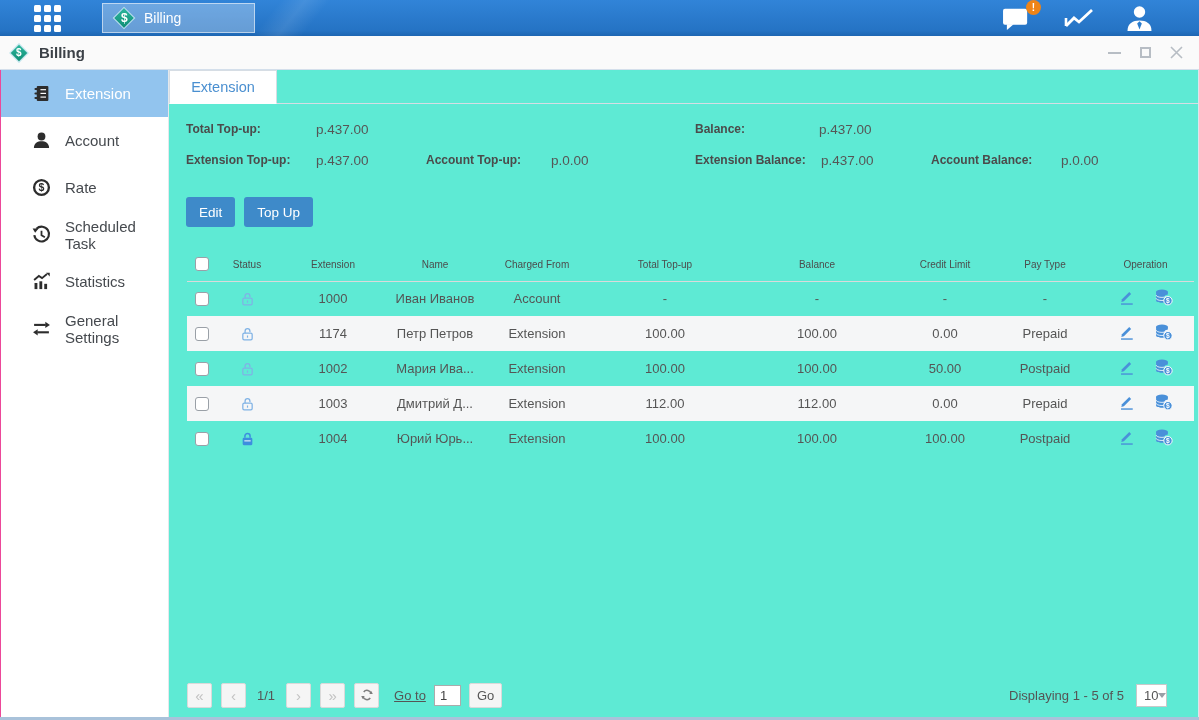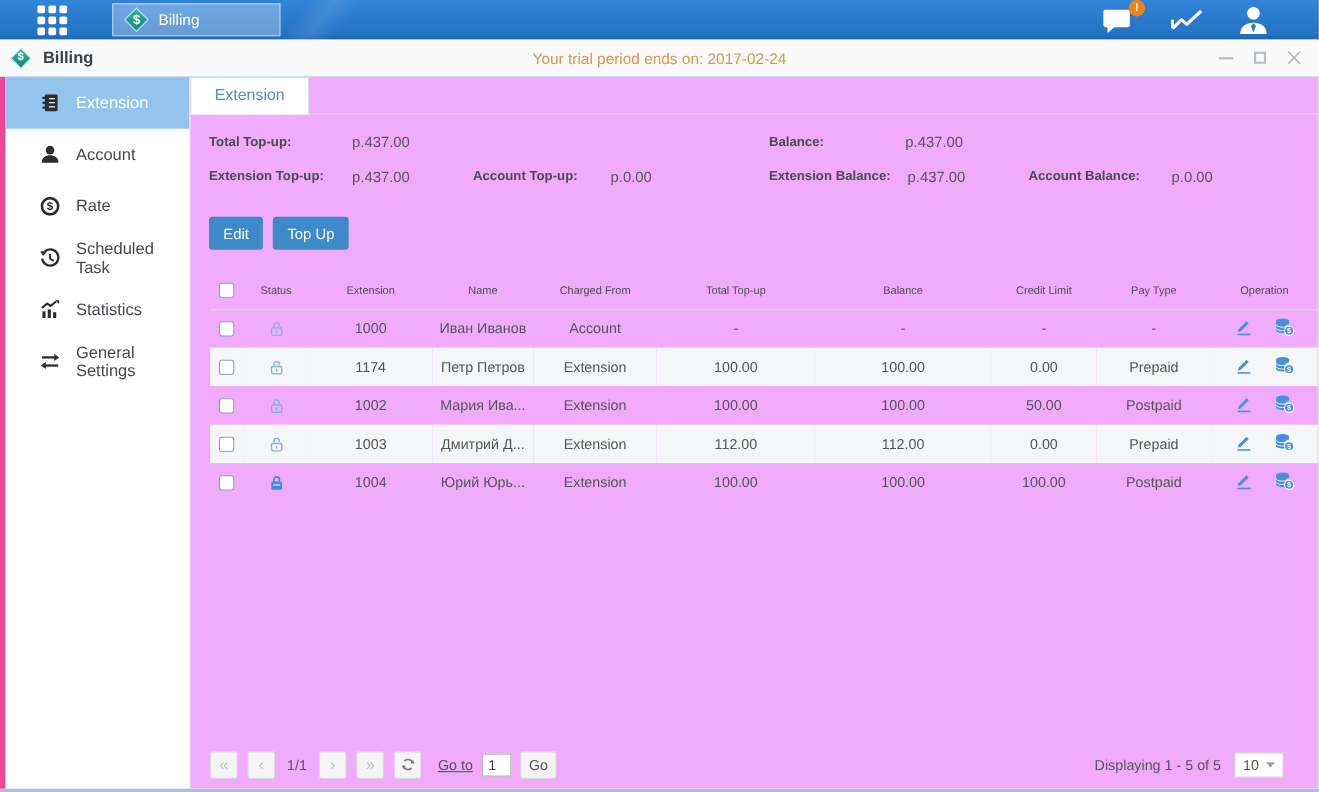--- a/index.html
+++ b/index.html
@@ -37,21 +37,21 @@
   .titlebar .diamond b { font-size:10px; }
   .win-title { font-size:15px; font-weight:bold; color:#3c4147; }
   .trial { position:absolute; left:50%; transform:translateX(-50%); color:#d6954d; font-size:14px; }
   .win-controls { position:absolute; right:16px; display:flex; align-items:center; gap:17px; }
   .wc { cursor:pointer; display:flex; align-items:center; justify-content:center; width:14px; height:14px; }
   .wc-min i { display:block; width:13px; height:2px; background:#b7bdc4; }
   .wc-max i { display:block; width:11px; height:11px; border:2px solid #b7bdc4; }
 
   
   .content { position:absolute; top:70px; left:0; right:0; bottom:0; display:flex;
-    border-left:5px solid #ec4899; border-right:1px solid #dde5ec; background:#f0abfc; }
+    border-left:1px solid #ec4899; border-right:1px solid #dde5ec; background:#5eead4; }
   .sidebar { width:168px; flex:0 0 168px; border-right:1px solid #e4e8ec; background:#fff; }
   .side-item { height:47px; display:flex; align-items:center; padding-left:31px; gap:14px;
     font-size:15px; color:#45494e; cursor:pointer; }
   .side-item.active { background:#92c4ee; color:#fff; }
   .side-item svg { flex:0 0 auto; }
   .main { position:relative; flex:1; }
 
   
   .tabstrip { height:34px; border-bottom:1px solid #d6dde4; display:flex; }
   .tab { width:108px; height:34px; margin-bottom:-1px; background:#fff;
@@ -89,21 +89,21 @@
   .pgbtn { width:25px; height:25px; background:#f5f5f5; border:1px solid #dadada; border-radius:2px;
     color:#c2c2c2; font-size:15px; display:flex; align-items:center; justify-content:center;
     margin-right:9px; cursor:pointer; }
   .pg-ind { margin:0 11px 0 2px; color:#555; }
   .goto-lbl { margin:0 8px 0 6px;text-decoration:underline; }
   .goto-input { width:27px; height:21px; border:1px solid #ababab; font-size:13px; text-align:left;
     padding-left:5px; font-family:inherit; color:#444; }
   .gobtn { margin-left:8px; height:25px; padding:0 7px; background:#f5f5f5; border:1px solid #dadada;
     border-radius:2px; font-size:13px; color:#555; font-family:inherit; cursor:pointer; }
   .pg-right { margin-left:auto; display:flex; align-items:center; gap:12px; }
-  .pgsize { width:45px; height:23px; border:1px solid #c9c9c9; background:#fff; display:flex;
+  .pgsize { width:31px; height:23px; border:1px solid #c9c9c9; background:#fff; display:flex;
     align-items:center; padding:0 7px; cursor:pointer; color:#555; }
   .caret { margin-left:auto; width:0; height:0; border-left:4.5px solid transparent;
     border-right:4.5px solid transparent; border-top:5.5px solid #9aa0a7; }
 </style>
 </head>
 <body>
 
 <div class="app">
 
   <div class="topbar">
@@ -146,21 +146,20 @@
         </svg>
       </div>
     </div>
   </div>
 
   <div class="titlebar">
     <span class="diamond">
         <b>$</b>
       </span>
     <span class="win-title">Billing</span>
-    <span class="trial">Your trial period ends on: 2017-02-24</span>
     <span class="win-controls">
       <span class="wc wc-min">
           <i></i>
         </span>
       <span class="wc wc-max">
           <i></i>
         </span>
       <span class="wc">
         <svg width="13" height="13" viewBox="0 0 13 13">
             <path d="M1 1 L12 12 M12 1 L1 12" stroke="#b7bdc4" stroke-width="1.6"></path>

